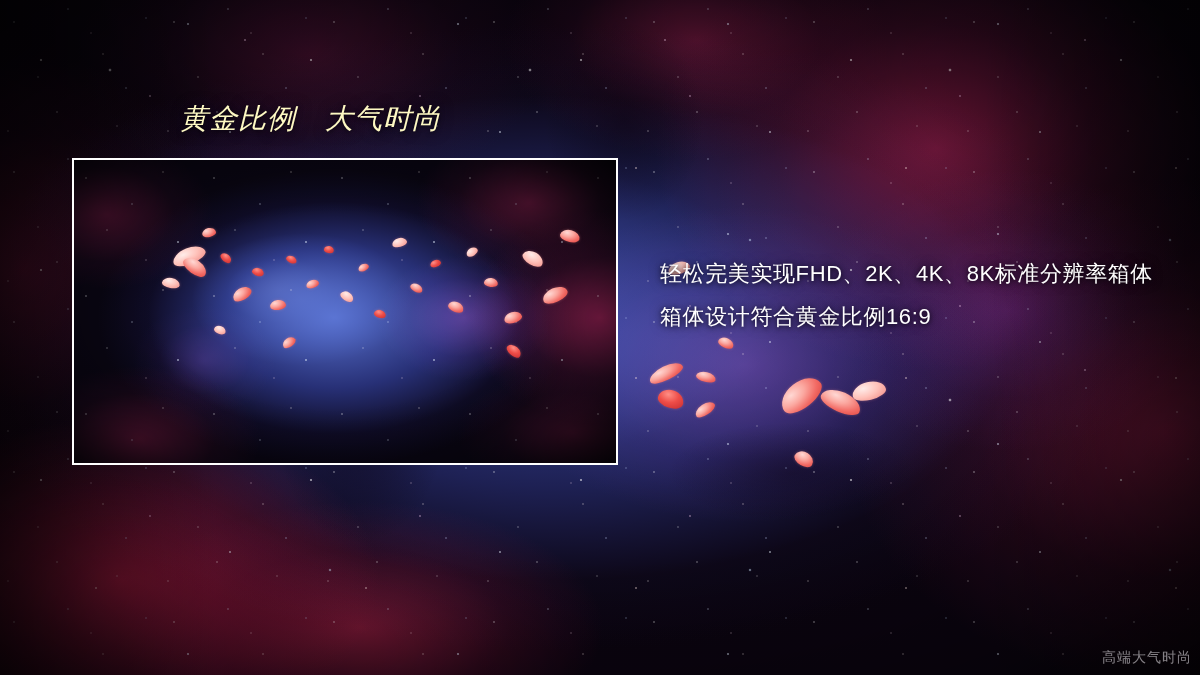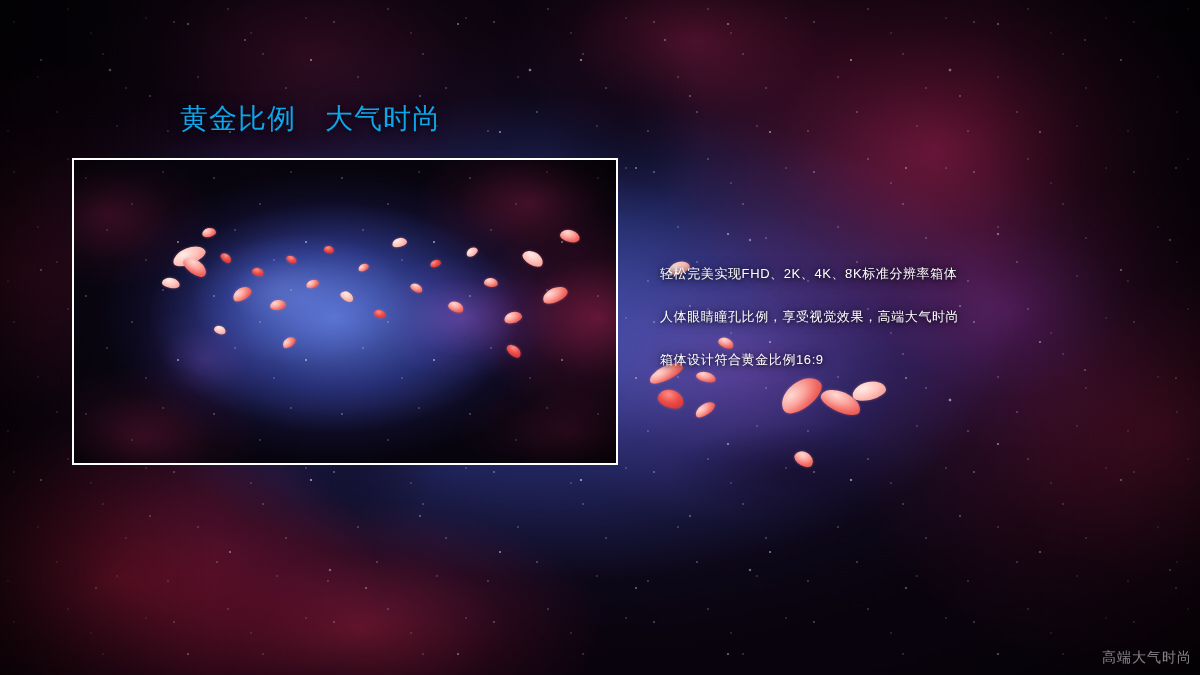--- a/index.html
+++ b/index.html
@@ -172,32 +172,33 @@
   }
 
   
   #slide-title {
     position: absolute;
     left: 180px;
     top: 102px;
     font-size: 28px;
     line-height: 34px;
     letter-spacing: 1px;
-    color: #0ea5e9;
+    color: #fef9c3;
     white-space: pre;
     text-shadow: 0 1px 5px rgba(0,0,0,0.75), 0 0 14px rgba(20,10,40,0.55);
+    font-style: italic;
   }
   #body-text {
     position: absolute;
     left: 660px;
     top: 252px;
     width: 500px;
   }
   .body-line {
-    font-size: 13px;
+    font-size: 22px;
     line-height: 43px;
     letter-spacing: 0.6px;
     color: #ffffff;
     white-space: pre;
     text-shadow: 0 1px 5px rgba(0,0,0,0.80), 0 0 12px rgba(10,5,25,0.6);
   }
   #watermark {
     position: absolute;
     right: 8px;
     bottom: 8px;
@@ -268,19 +269,18 @@
         <div class="petal dark" style="left: 432px; top: 186px; width: 16px; height: 10px; transform: rotate(40deg);"></div>
         <div class="petal" style="left: 208px; top: 178px; width: 14px; height: 9px; transform: rotate(-34deg);"></div>
         <div class="petal pale" style="left: 140px; top: 166px; width: 12px; height: 8px; transform: rotate(20deg);"></div>
       </div>
   </div>
 
   <div id="slide-title">黄金比例　大气时尚</div>
 
   <div id="body-text">
     <div class="body-line">轻松完美实现FHD、2K、4K、8K标准分辨率箱体</div>
-    <div class="body-line">人体眼睛瞳孔比例，享受视觉效果，高端大气时尚</div>
     <div class="body-line">箱体设计符合黄金比例16:9</div>
   </div>
 
   <div id="watermark">高端大气时尚</div>
 
 </div>
 
 </body></html>

